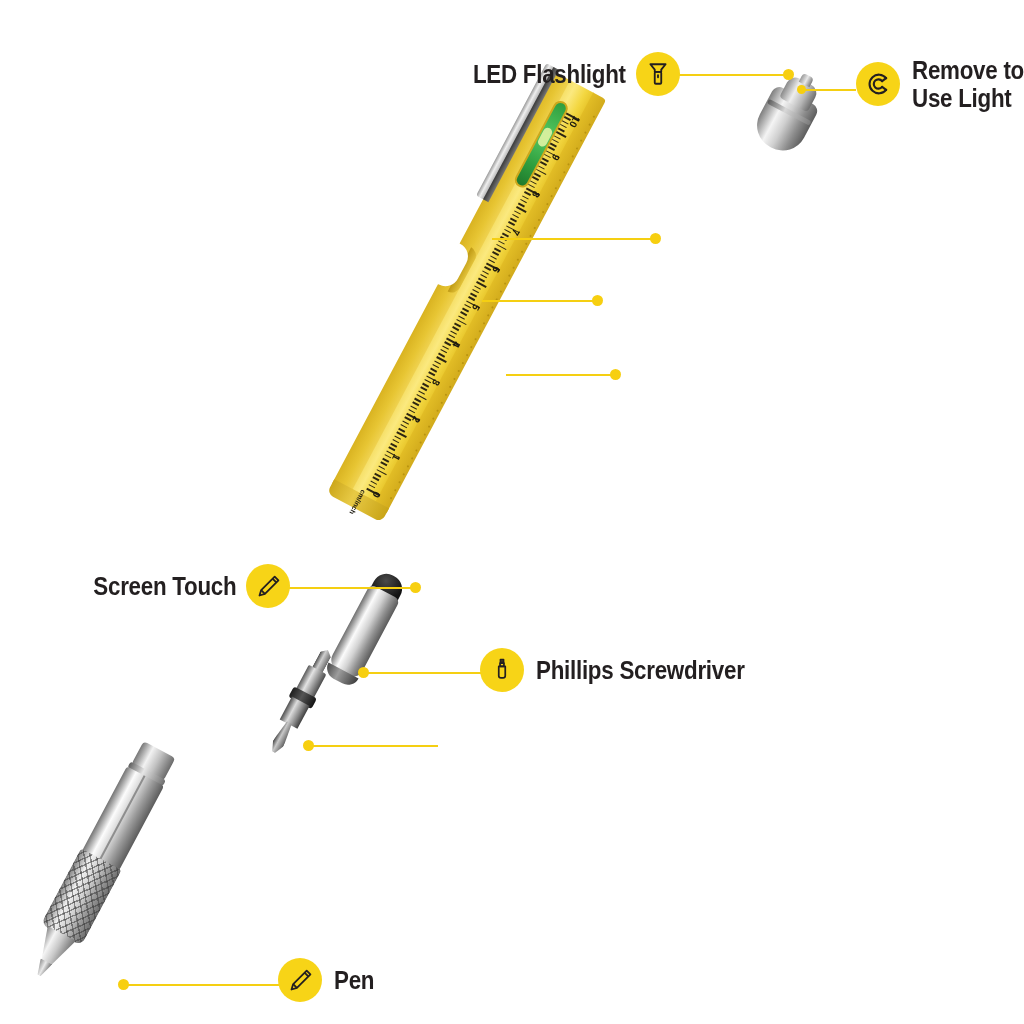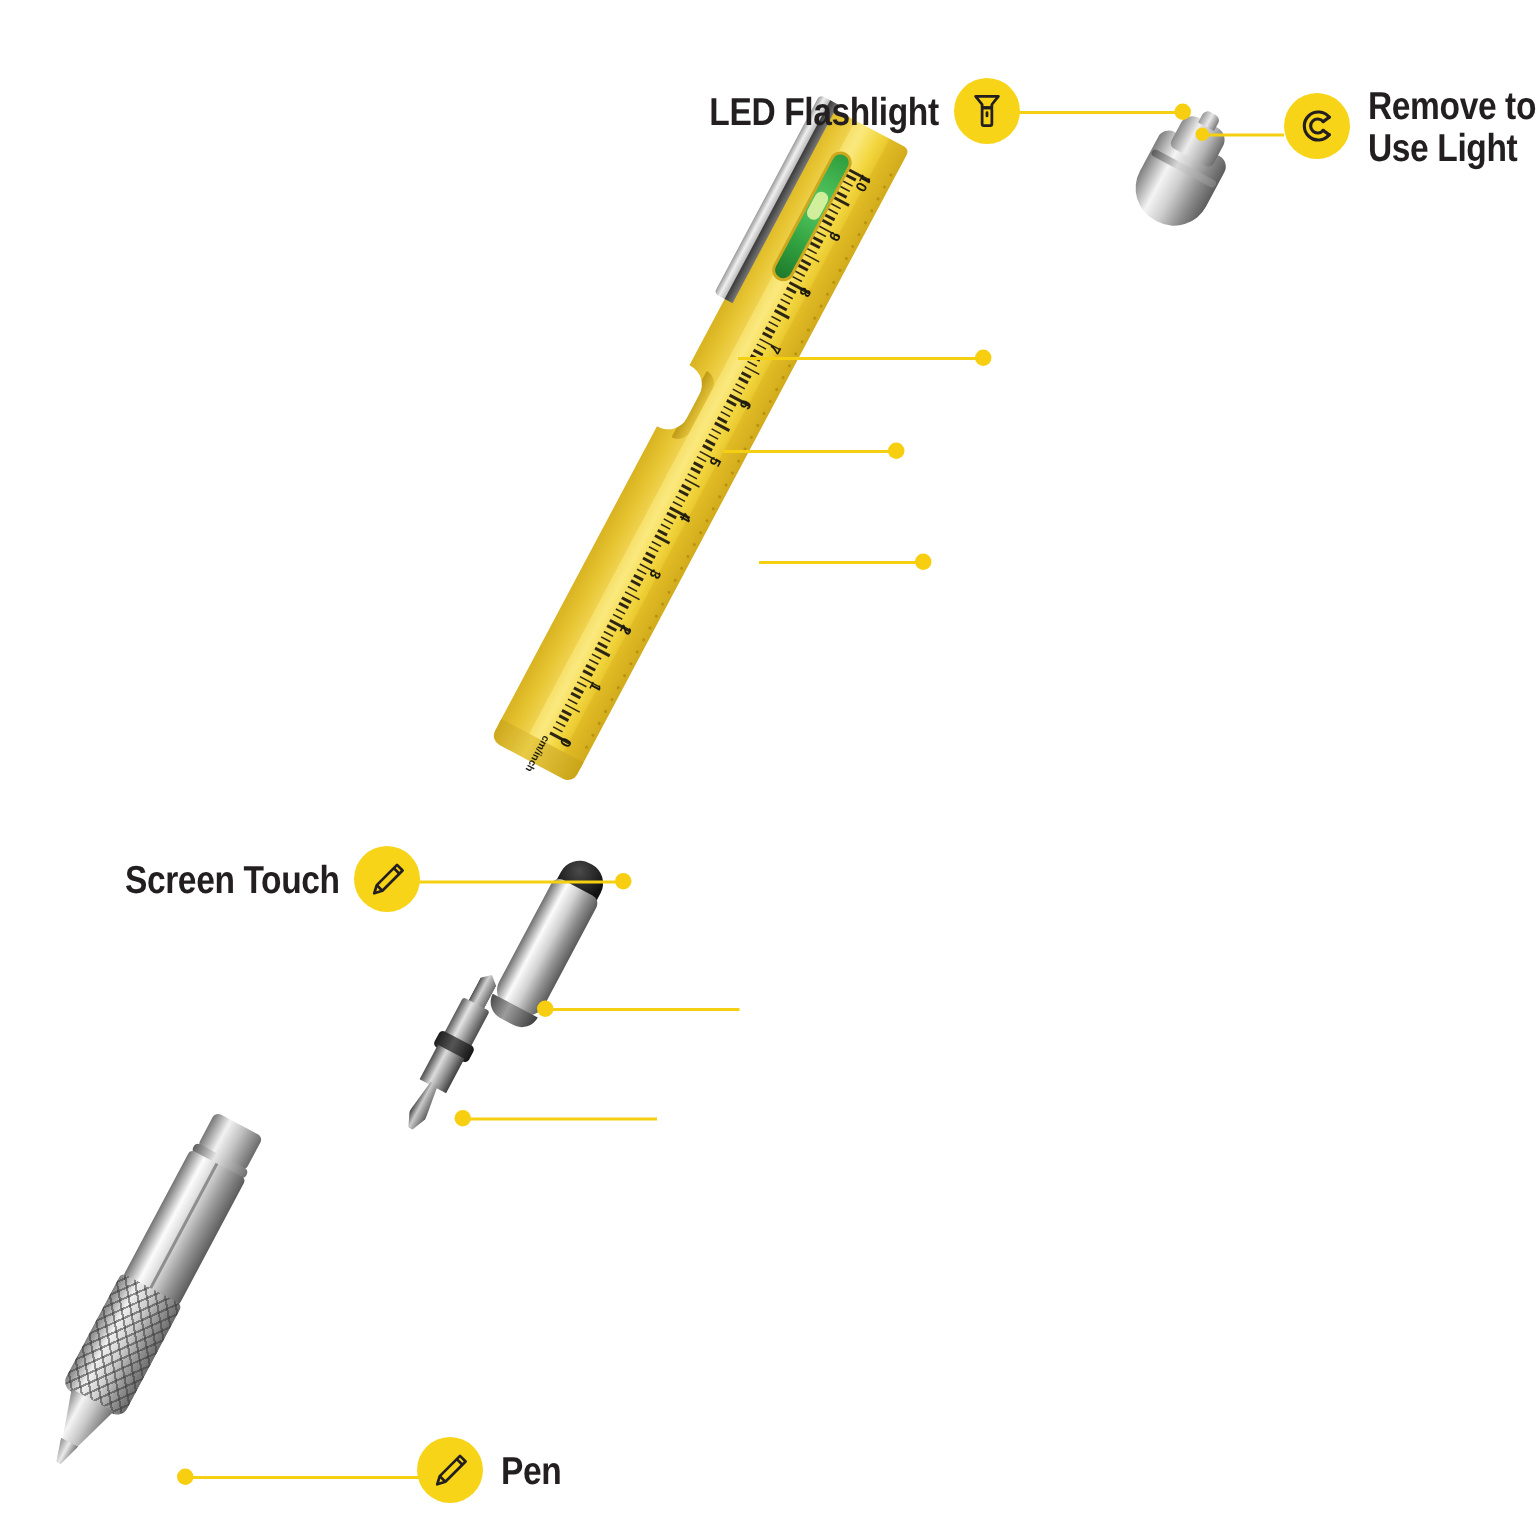--- a/index.html
+++ b/index.html
@@ -498,31 +498,42 @@
         <line x1="15.5" y1="9.5" x2="19" y2="7" stroke-linecap="round"></line>
         <line x1="15.5" y1="14.5" x2="19" y2="17" stroke-linecap="round"></line>
       </svg>
     </span>
     <span class="txt two-line">Remove to Use Light</span>
   </div>
 
 
 
 
-  <div class="callout lbl-left" style="left:60px;top:564px;">
+  <div class="callout lbl-left" style="left:70px;top:564px;">
     <span class="txt">Screen Touch</span>
     <span class="badge">
       <svg width="27" height="27" viewBox="0 0 24 24" fill="none" stroke="#231f20" stroke-width="1.6" stroke-linejoin="round">
         <path d="M17.5 3.2l3.3 3.3-12 12L4 20l1.5-4.8z"></path>
         <line x1="15.6" y1="5.1" x2="18.9" y2="8.4"></line>
         <line x1="5.5" y1="15.2" x2="8.8" y2="18.5"></line>
       </svg>
     </span>
   </div>
 
+  <div class="callout lbl-right" style="left:480px;top:648px;">
+    <span class="badge">
+      <svg width="26" height="26" viewBox="0 0 24 24" fill="none" stroke="#231f20" stroke-width="1.6" stroke-linejoin="round">
+        <path d="M10.6 2.4h2.8v3.2h-2.8z"></path>
+        <path d="M10.2 5.6h3.6v3.1h-3.6z"></path>
+        <path d="M9 8.7h6v8.6a2 2 0 0 1-2 2h-2a2 2 0 0 1-2-2z"></path>
+        <line x1="12" y1="3" x2="12" y2="5.4"></line>
+      </svg>
+    </span>
+    <span class="txt">Phillips Screwdriver</span>
+  </div>
 
 
   <div class="callout lbl-right" style="left:278px;top:958px;">
     <span class="badge">
       <svg width="27" height="27" viewBox="0 0 24 24" fill="none" stroke="#231f20" stroke-width="1.6" stroke-linejoin="round">
         <path d="M17.5 3.2l3.3 3.3-12 12L4 20l1.5-4.8z"></path>
         <line x1="15.6" y1="5.1" x2="18.9" y2="8.4"></line>
         <line x1="5.5" y1="15.2" x2="8.8" y2="18.5"></line>
       </svg>
     </span>

